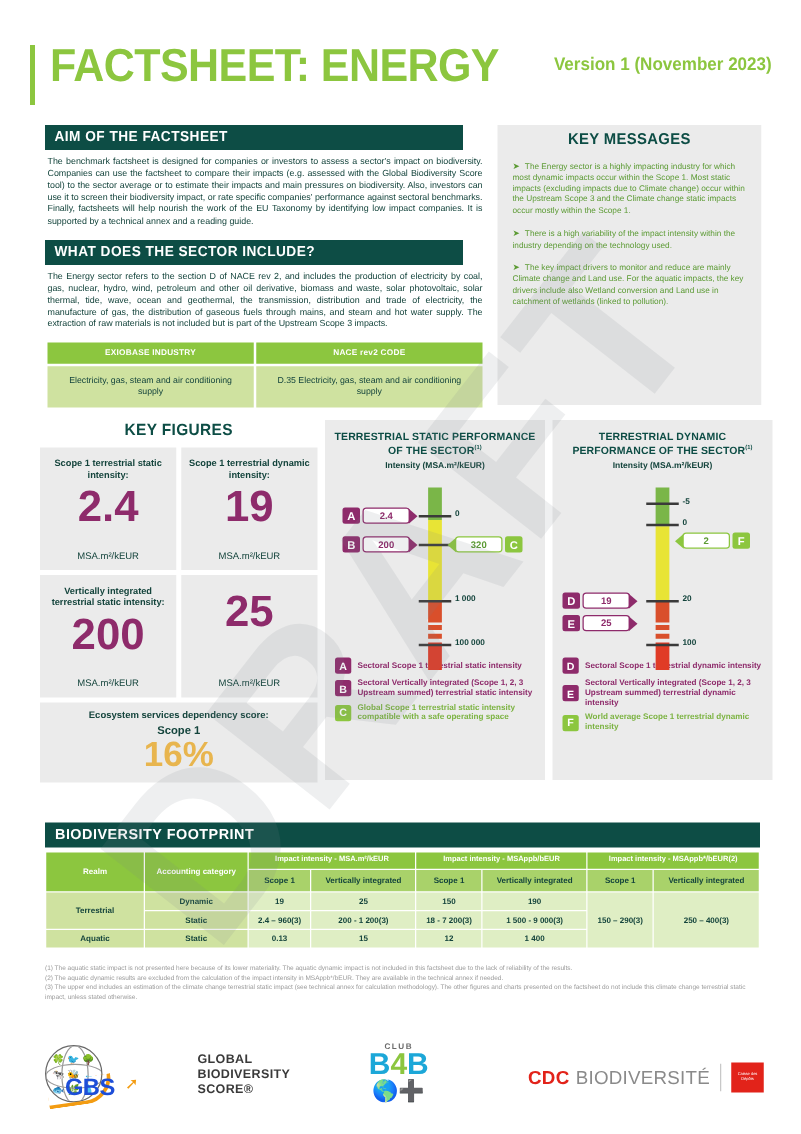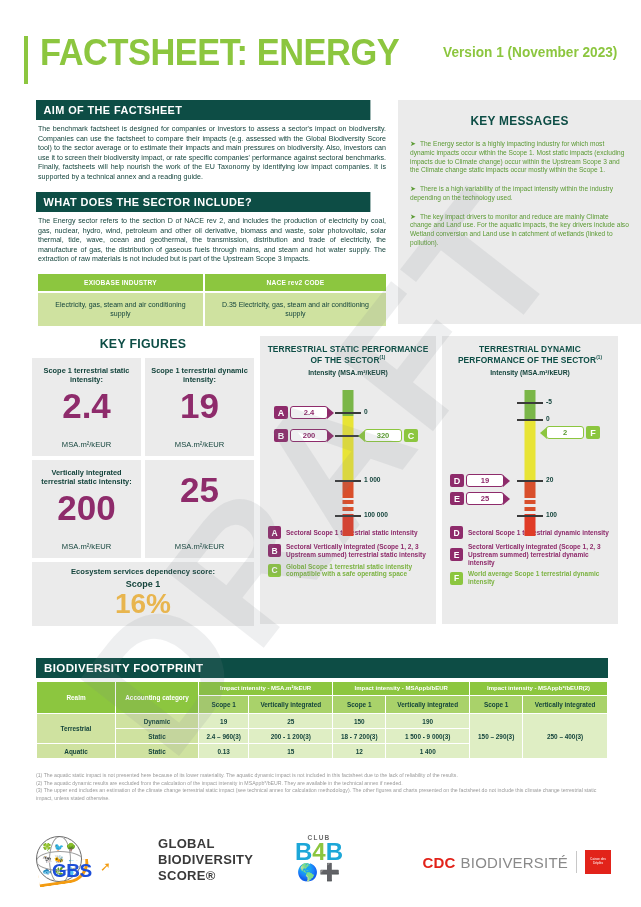--- a/index.html
+++ b/index.html
@@ -72,22 +72,22 @@
     background: #8cc63f; color: #ffffff; font-size: 6.6px; font-weight: bold;
     padding: 5px 2px; letter-spacing: 0.2px;
   }
   .ind-table td {
     background: #cfe2a0; color: #14443c; font-size: 7px;
     padding: 7px 8px; text-align: center; line-height: 1.35;
   }
 
   
   .key-messages {
-    position: absolute; left: 398px; top: 100px; width: 243px; height: 224px;
-    background: #ebebeb; padding: 14px 12px 8px 12px;
+    position: absolute; left: 398px; top: 100px; width: 211px; height: 224px;
+    background: #ebebeb; padding: 4px 12px 8px 12px;
   }
   .km-title {
     text-align: center; color: #0d4d45; font-size: 12.5px; font-weight: bold;
     letter-spacing: 0.3px; margin-bottom: 11px;
     transform: scaleX(0.95);
   }
   .km-item {
     font-size: 6.6px; line-height: 1.33; color: #5b9a33; margin-bottom: 9px;
     text-align: left;
   }
@@ -226,21 +226,21 @@
     position: absolute; left: 2px; top: 26px; width: 52px; height: 22px;
     border-bottom: 3px solid #f39c12; border-right: 3px solid #f39c12;
     border-radius: 0 0 40px 0; transform: rotate(-8deg);
   }
   .gbs-word {
     position: absolute; left: 16px; bottom: 2px; font-size: 19px; font-weight: bold;
     color: #1d4ed8; letter-spacing: -0.5px; z-index: 2;
   }
   .gbs-arrow { position: absolute; left: 64px; bottom: 10px; font-size: 13px; color: #f39c12; z-index: 3;}
   .gbs-text {
-    margin-left: 36px; font-size: 13px; font-weight: bold; color: #3a3a3a;
+    margin-left: 36px; font-size: 10px; font-weight: bold; color: #3a3a3a;
     line-height: 1.22; letter-spacing: 0.3px;
   }
   .b4b-logo { position: absolute; left: 292px; top: 6px; text-align: center; width: 54px; }
   .b4b-club { font-size: 6.5px; font-weight: bold; color: #6a6a6a; letter-spacing: 1.2px; }
   .b4b-main { font-size: 24px; font-weight: bold; line-height: 0.95; }
   .b4b-b { color: #1ca7d8; }
   .b4b-4 { color: #8cc63f; }
   .b4b-earth { font-size: 17px; line-height: 1; }
   .cdc-logo { position: absolute; right: 30px; top: 22px; display: flex; align-items: center; }
   .cdc-red { color: #e2231a; font-size: 15px; font-weight: bold; letter-spacing: 0.2px; }

